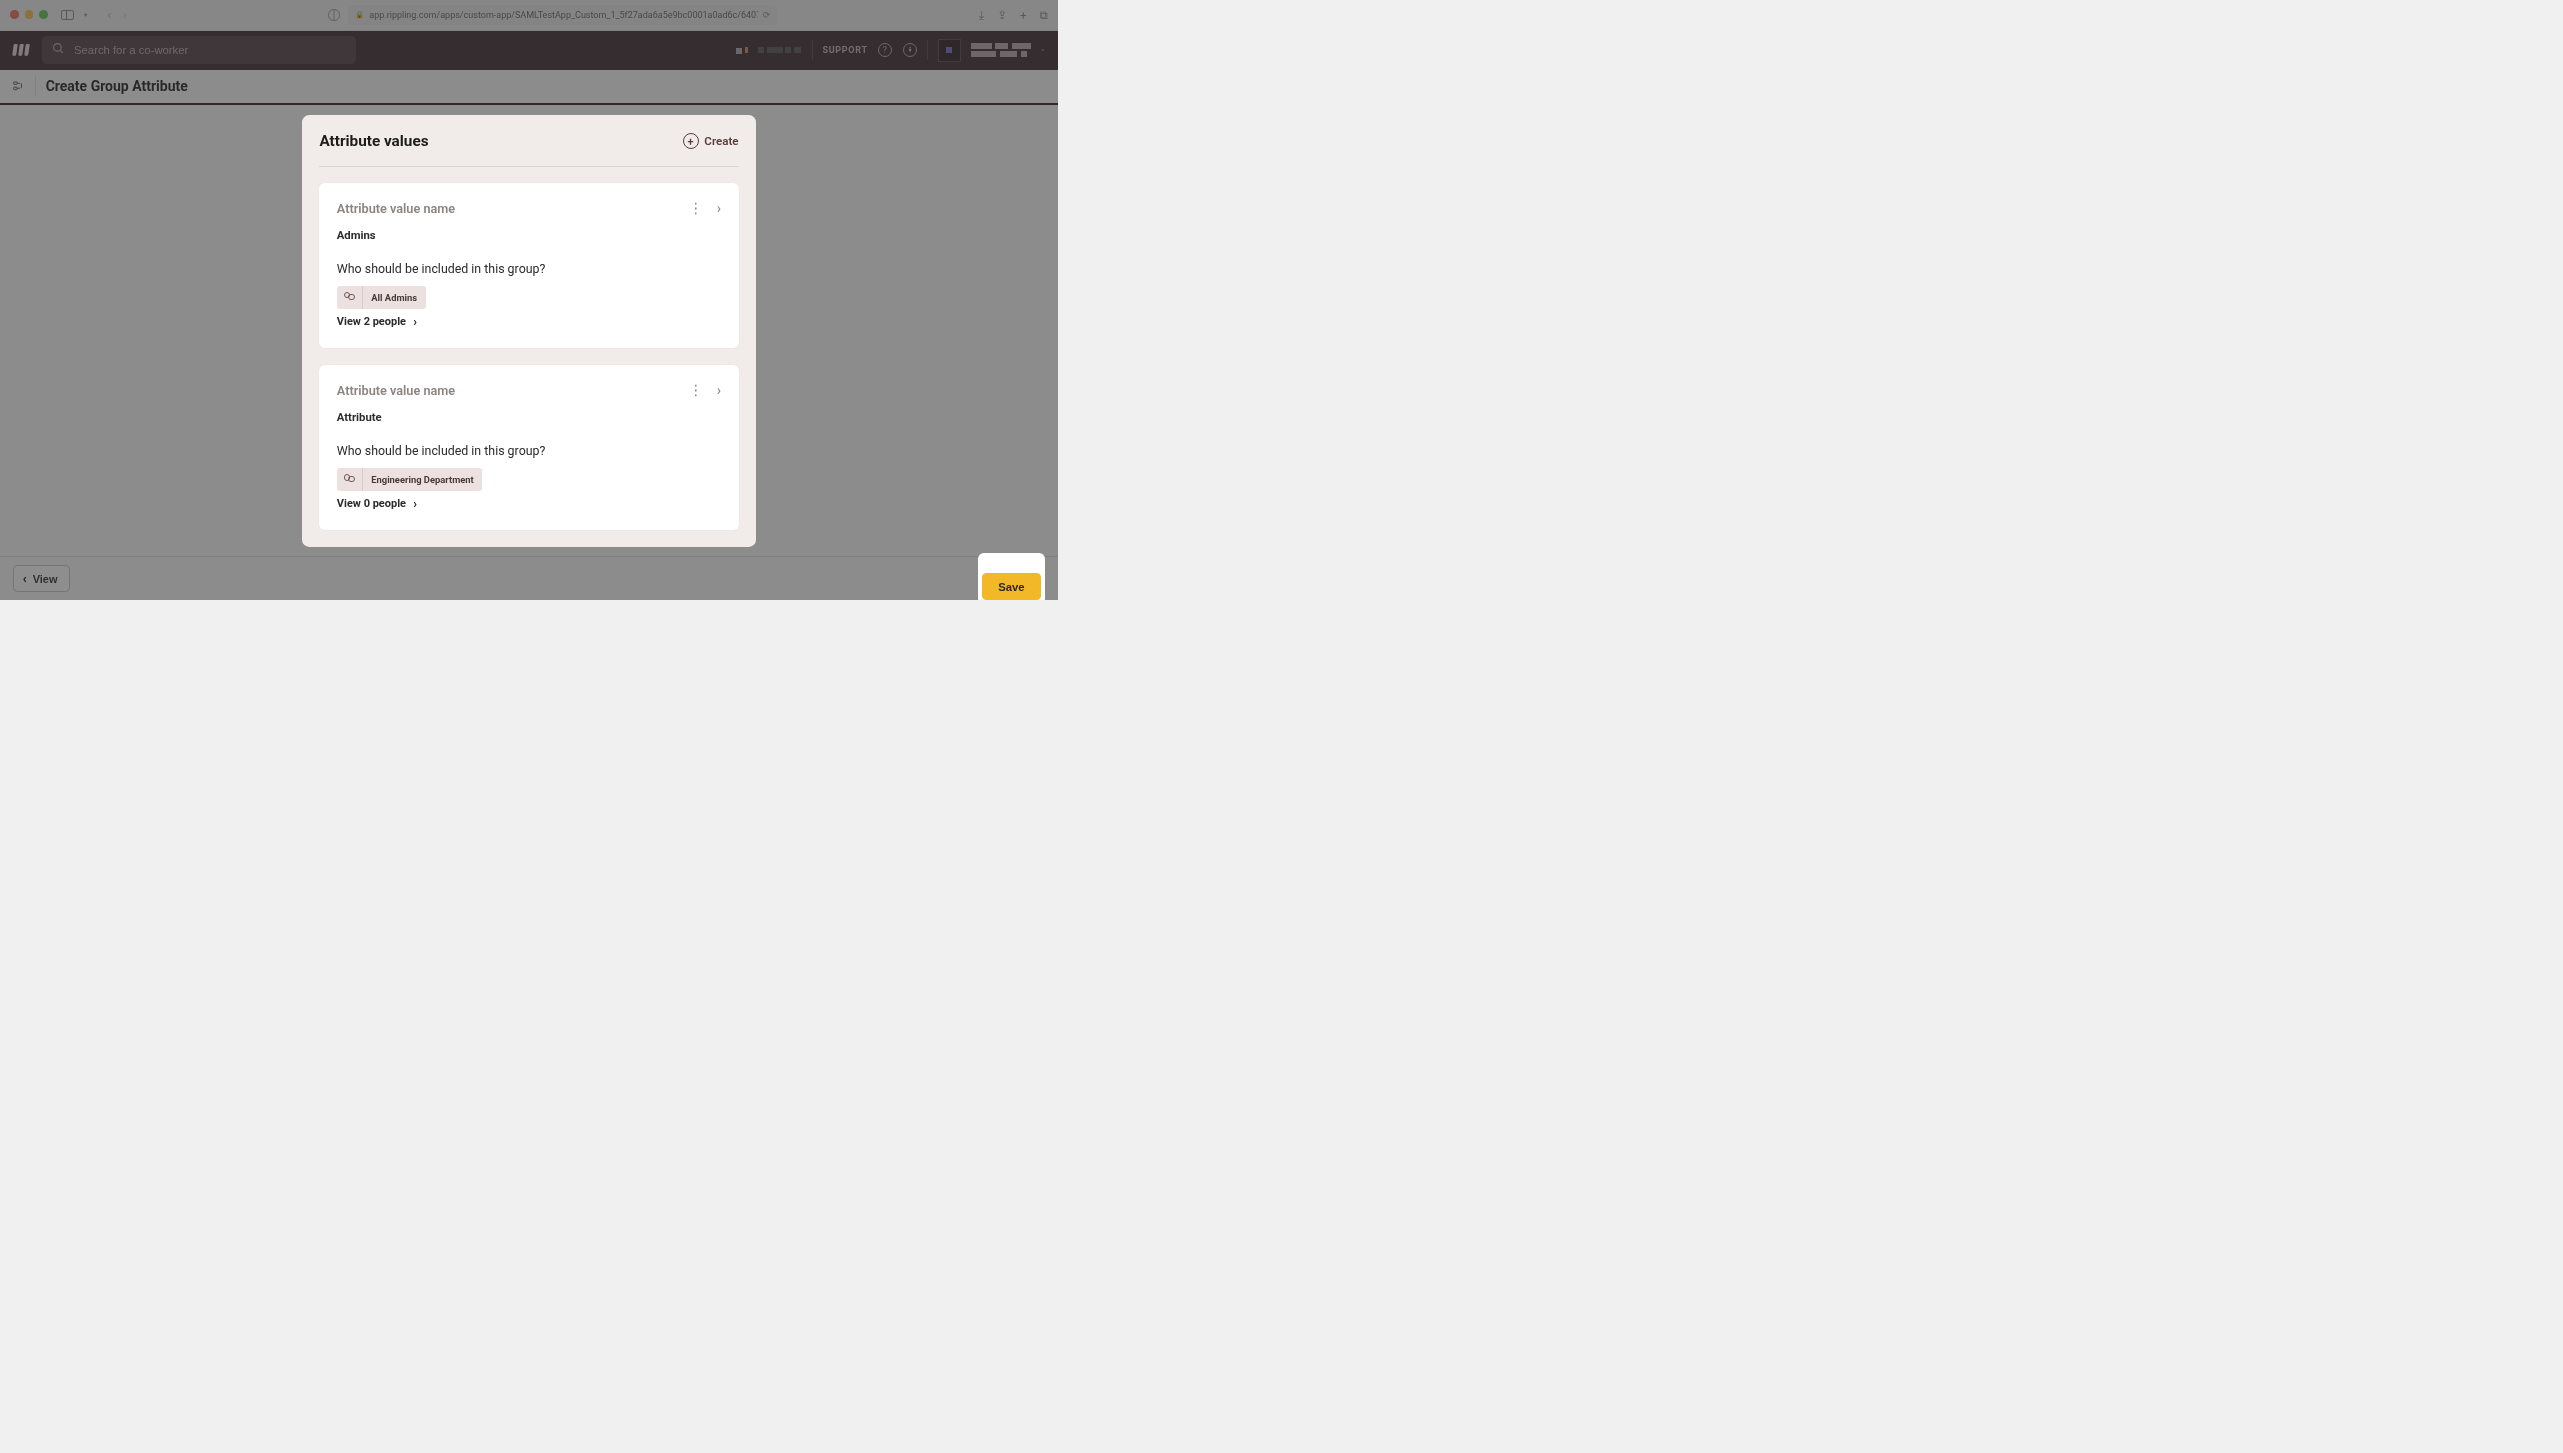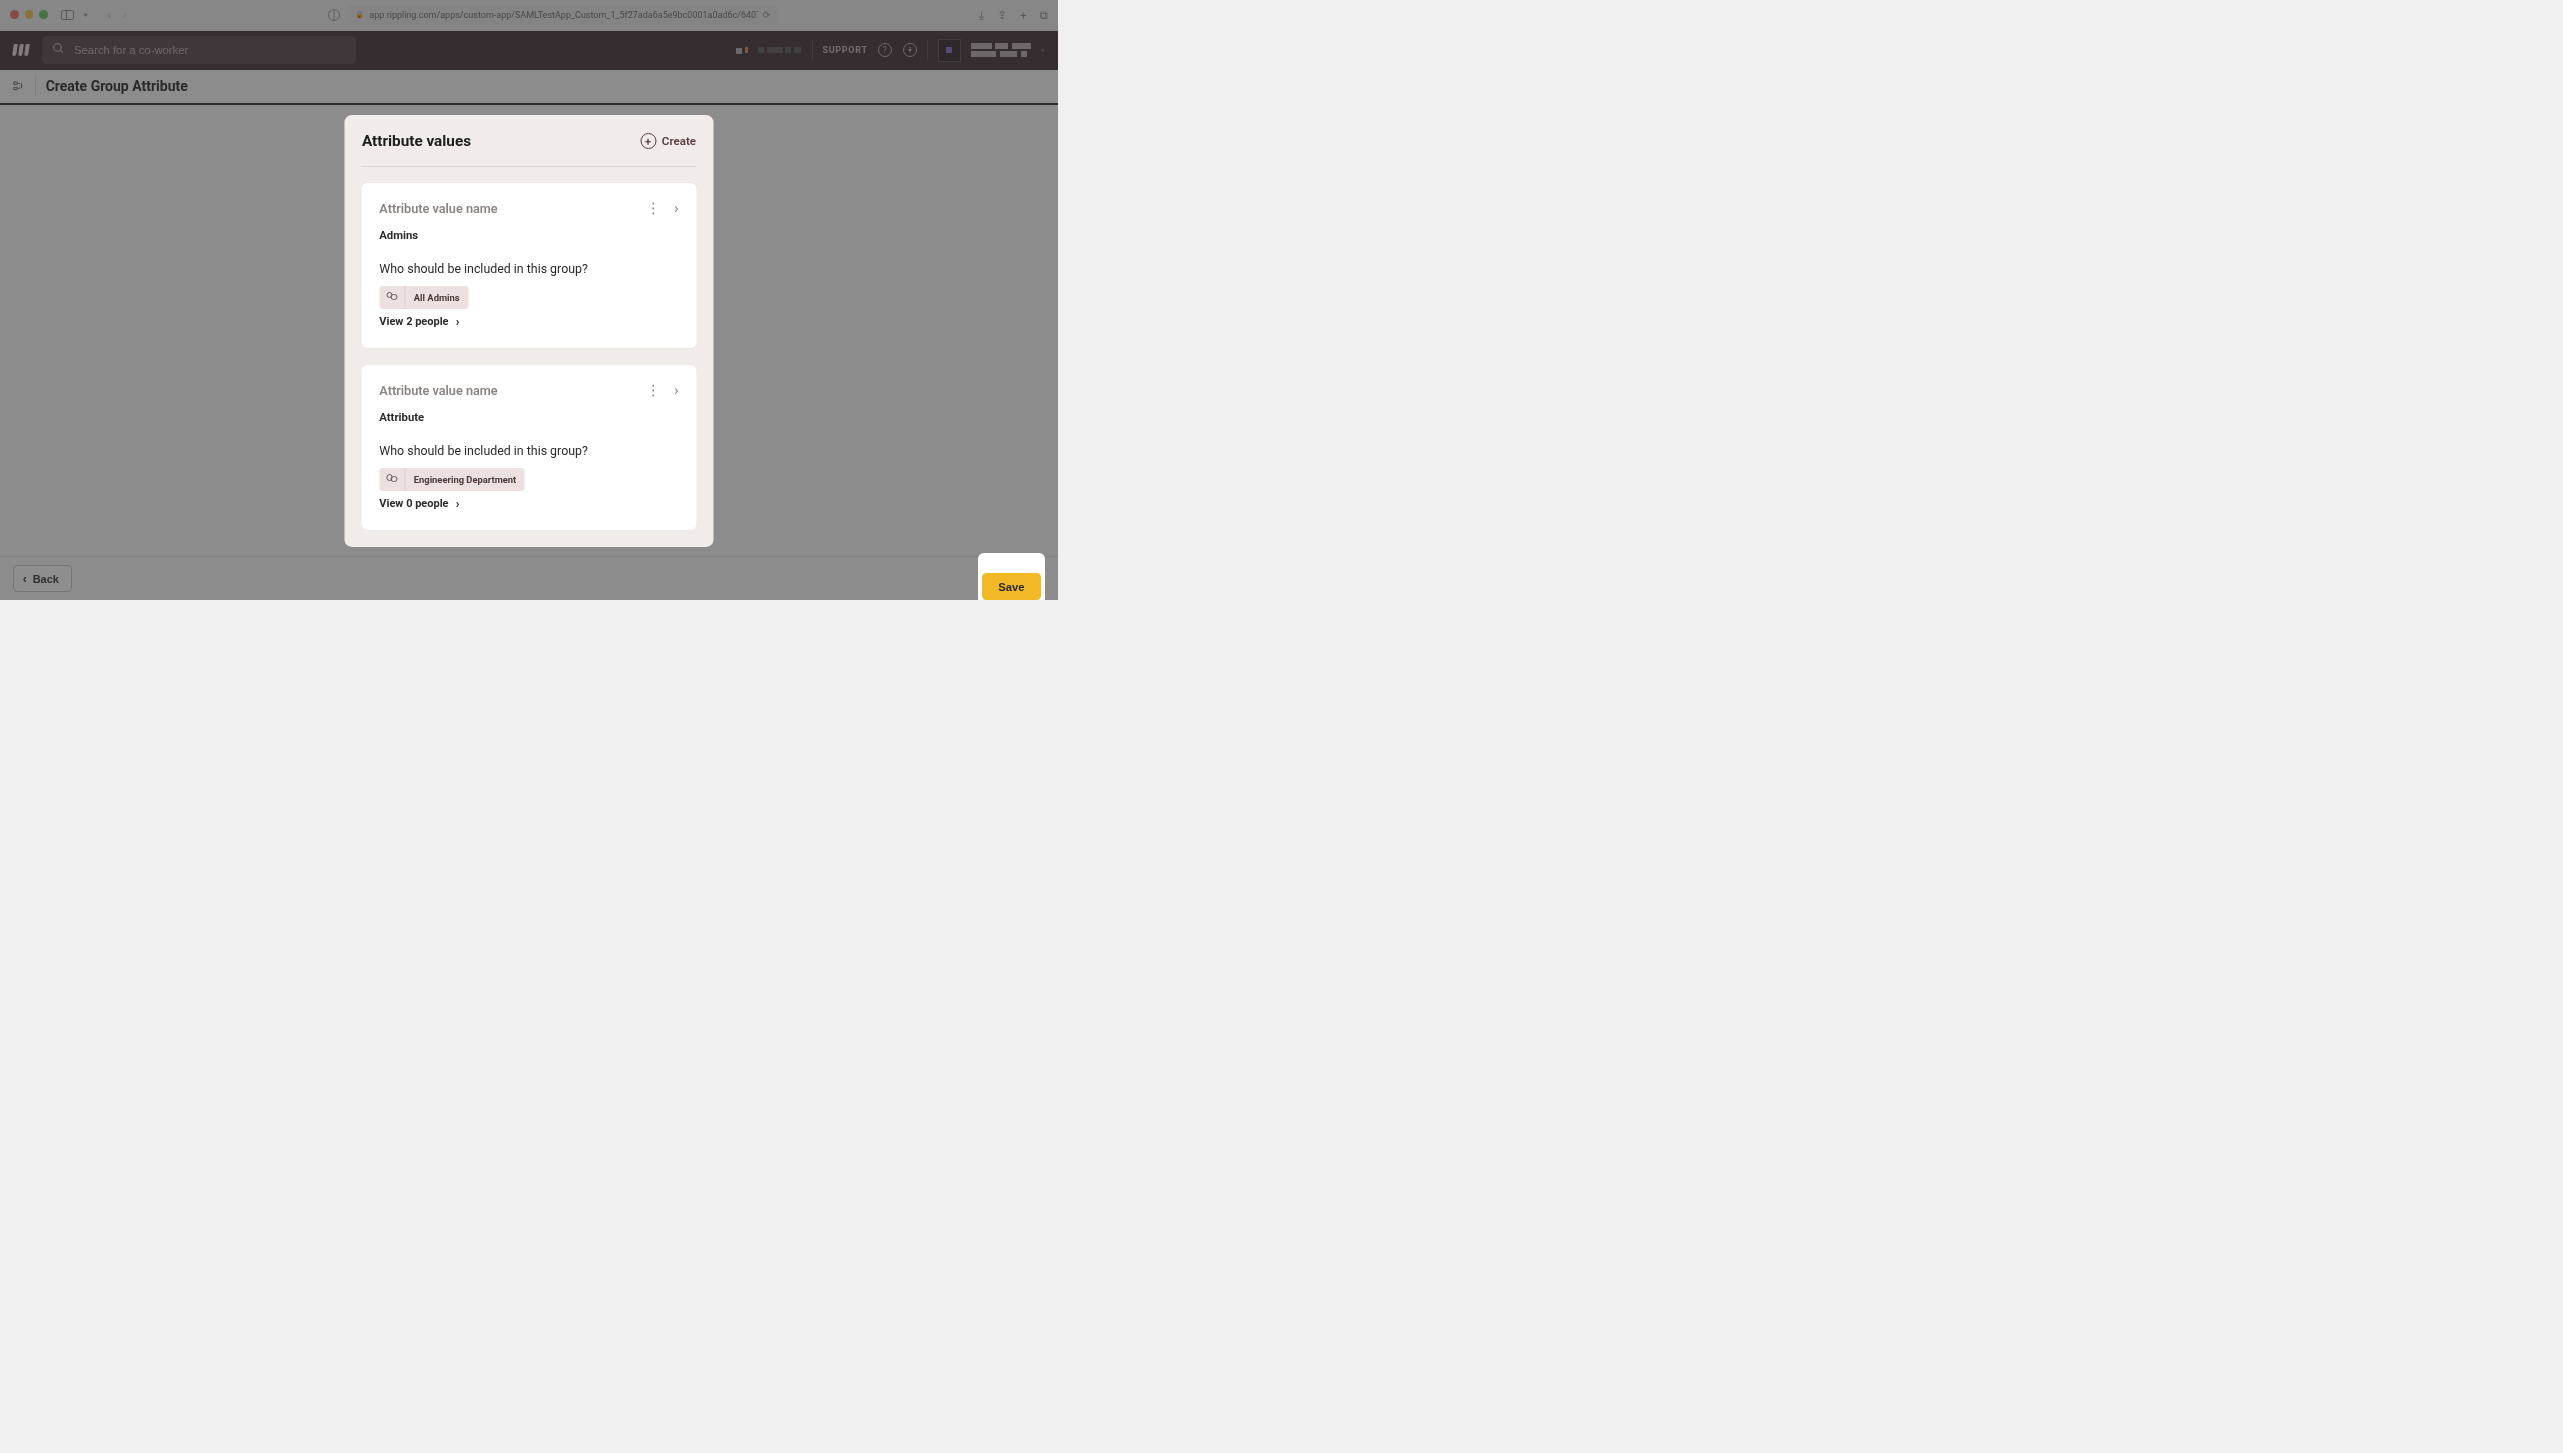--- a/index.html
+++ b/index.html
@@ -88,21 +88,21 @@
 
 .main-area {
   position: relative;
   background: #fafafa;
   height: calc(600px - 30.5px - 39px - 35px - 44px);
 }
 
 
 .center-card {
   position: absolute; left: 50%; top: 10.2px; transform: translateX(-50%);
-  width: 369px; background: #f1ece9; border-radius: 7.3px;
+  width: 454px; background: #f1ece9; border-radius: 7.3px;
   padding: 17.4px;
 }
 .card-header { display:flex; justify-content:space-between; align-items:center; }
 .card-title { font-size: 15.3px; font-weight: 700; color: #1d1d1d; }
 .create-btn { display:flex; align-items:center; gap: 5.8px; color: #5a3b3e; font-weight: 600; font-size: 11.6px; cursor: pointer; }
 .plus-circle { width: 16px; height: 16px; border: 1.5px solid #5a3b3e; border-radius: 50%; display:flex; align-items:center; justify-content:center; font-size: 11px; line-height:1; }
 .card-divider { height: 0.7px; background: #ddd7d3; margin: 16px 0; }
 
 
 .sub-card {
@@ -305,21 +305,21 @@
         <span class="chev">›</span>
       </div>
     </div>
 
   </div>
 </div>
 
 <div class="footer-bar">
   <button class="back-btn">
     <span style="font-size:12.4px">‹</span>
-    <span>Back</span>
+    <span>View</span>
   </button>
   <div class="save-wrap layer-top" style="z-index:6">
     <button class="save-btn">
       <span>Save</span>
     </button>
   </div>
 </div>
 
 
 </body></html>

